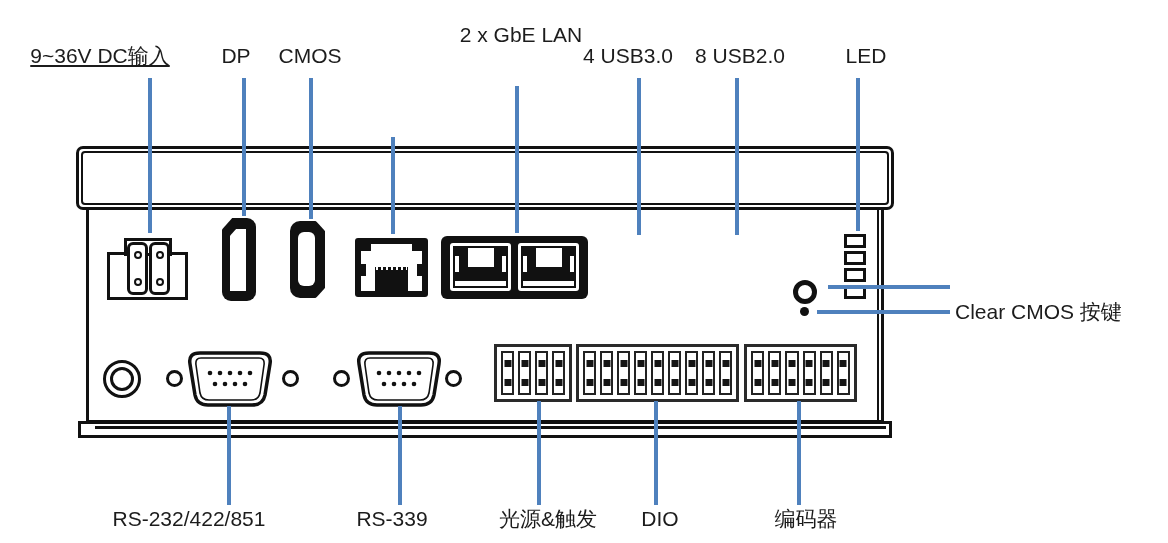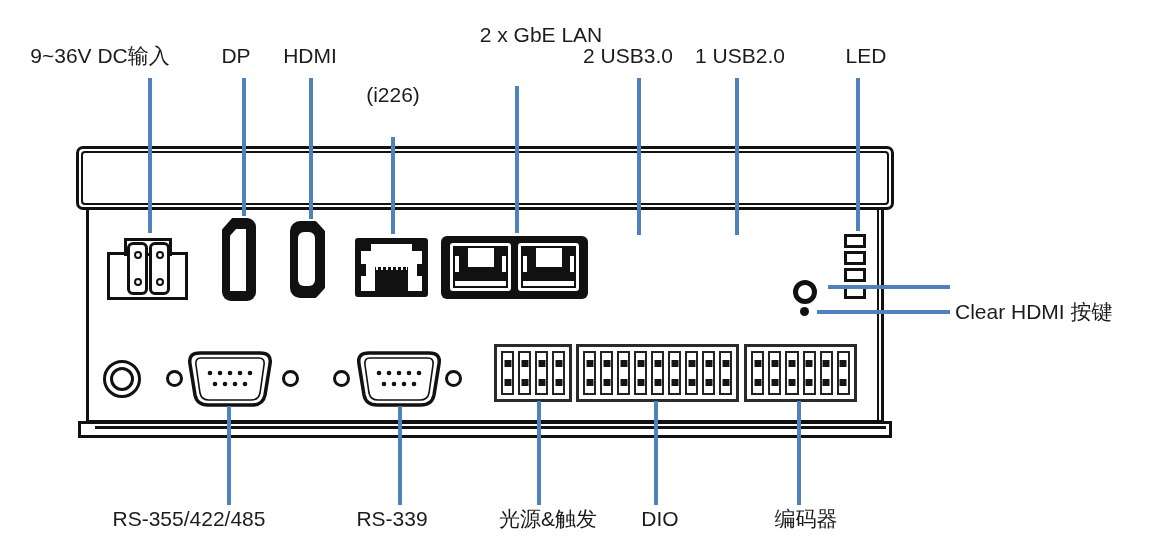--- a/index.html
+++ b/index.html
@@ -81,36 +81,35 @@
   .slot::before, .slot::after { content:""; position:absolute; left:50%; transform:translateX(-50%);
             width:7px; height:7px; background:#151515; }
   .slot::before { top:7px; }
   .slot::after { bottom:7px; }
 </style>
 </head>
 <body>
 
 <div class="canvas">
 
-  <div class="lbl center" style="left:100px; top:44px;">9~36V DC输入</div>
+  <div class="lbl center" style="left:100px; top:44px;text-decoration:underline;">9~36V DC输入</div>
   <div class="lbl center" style="left:236px; top:44px;">DP</div>
-  <div class="lbl center" style="left:310px; top:44px;">HDMI</div>
+  <div class="lbl center" style="left:310px; top:44px;">CMOS</div>
   <div class="lbl center" style="left:393px; top:83px;">
-    <div>(i226)</div>
-  </div>
-  <div class="lbl center" style="left:541px; top:23px;">
+  </div>
+  <div class="lbl center" style="left:521px; top:23px;">
     <div>2 x GbE LAN</div>
   </div>
-  <div class="lbl center" style="left:628px; top:44px;">2 USB3.0</div>
-  <div class="lbl center" style="left:740px; top:44px;">1 USB2.0</div>
+  <div class="lbl center" style="left:628px; top:44px;">4 USB3.0</div>
+  <div class="lbl center" style="left:740px; top:44px;">8 USB2.0</div>
   <div class="lbl center" style="left:866px; top:44px;">LED</div>
 
-  <div class="lbl" style="left:955px; top:300px;">Clear HDMI 按键</div>
-
-  <div class="lbl center" style="left:189px; top:507px;">RS-355/422/485</div>
+  <div class="lbl" style="left:955px; top:300px;">Clear CMOS 按键</div>
+
+  <div class="lbl center" style="left:189px; top:507px;">RS-232/422/851</div>
   <div class="lbl center" style="left:392px; top:507px;">RS-339</div>
   <div class="lbl center" style="left:548px; top:507px;">光源&amp;触发</div>
   <div class="lbl center" style="left:660px; top:507px;">DIO</div>
   <div class="lbl center" style="left:806px; top:507px;">编码器</div>
 
   <div class="vline" style="left:148px; top:78px;  height:155px;"></div>
   <div class="vline" style="left:242px; top:78px;  height:138px;"></div>
   <div class="vline" style="left:309px; top:78px;  height:141px;"></div>
   <div class="vline" style="left:391px; top:137px; height:97px;"></div>
   <div class="vline" style="left:515px; top:86px;  height:147px;"></div>

